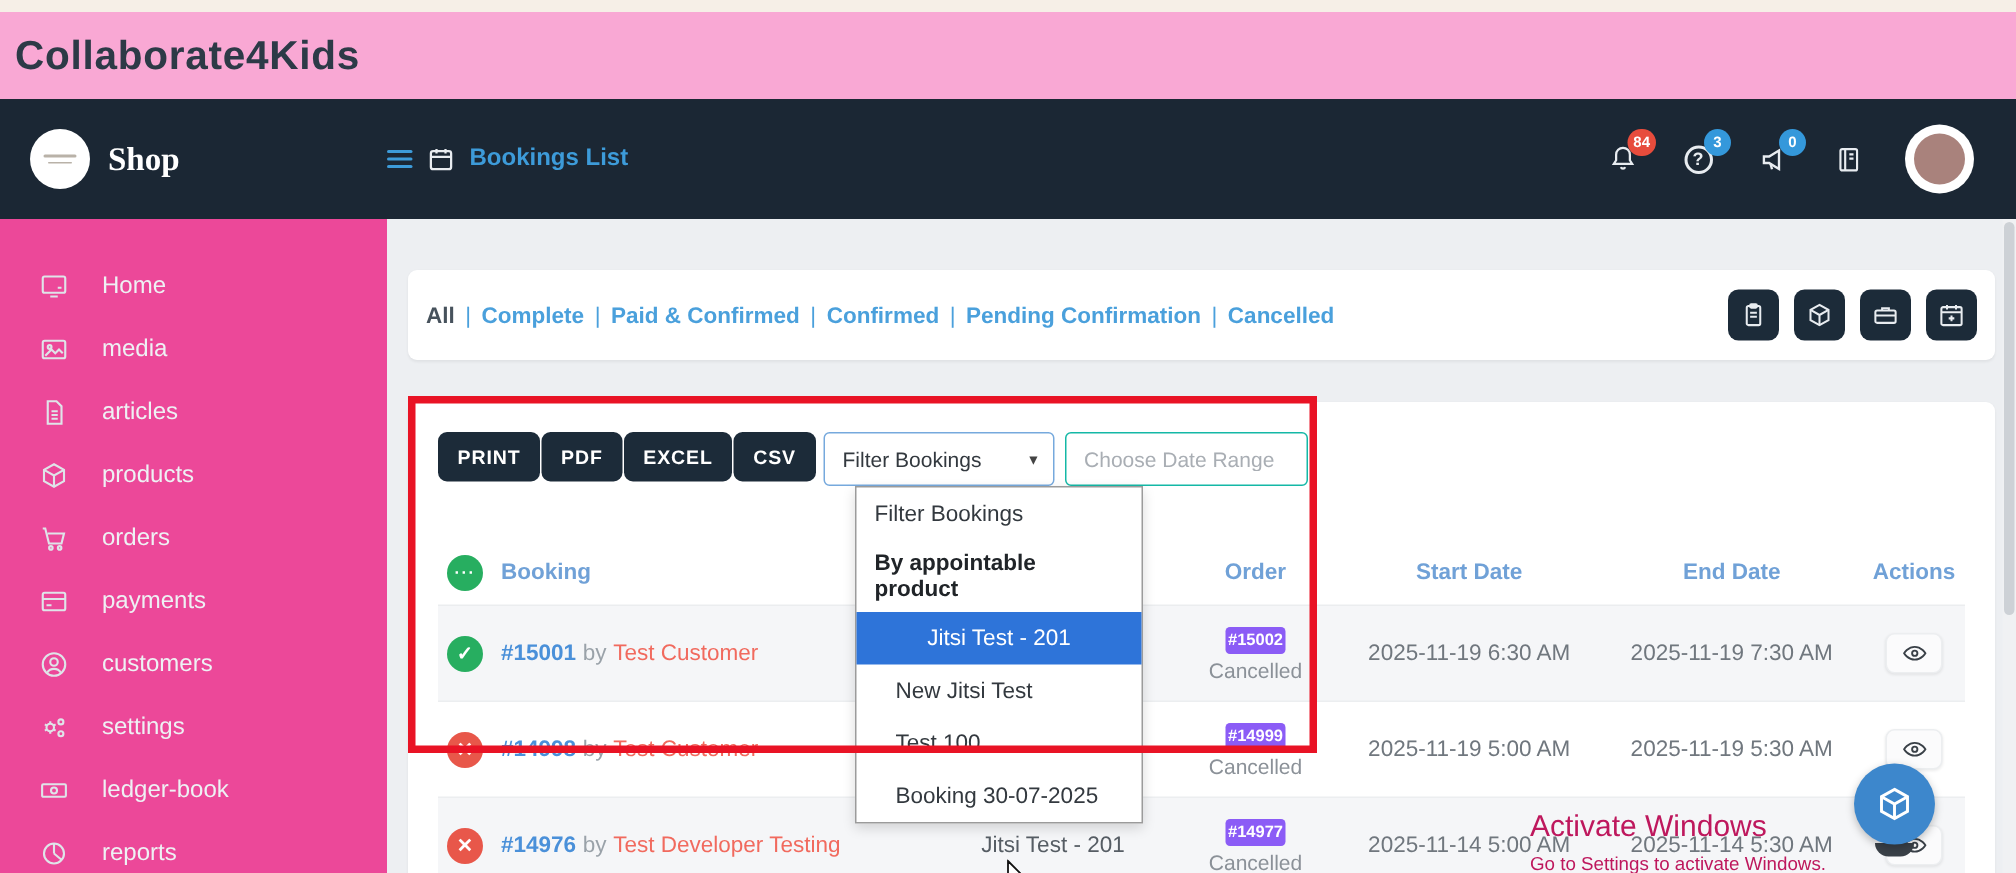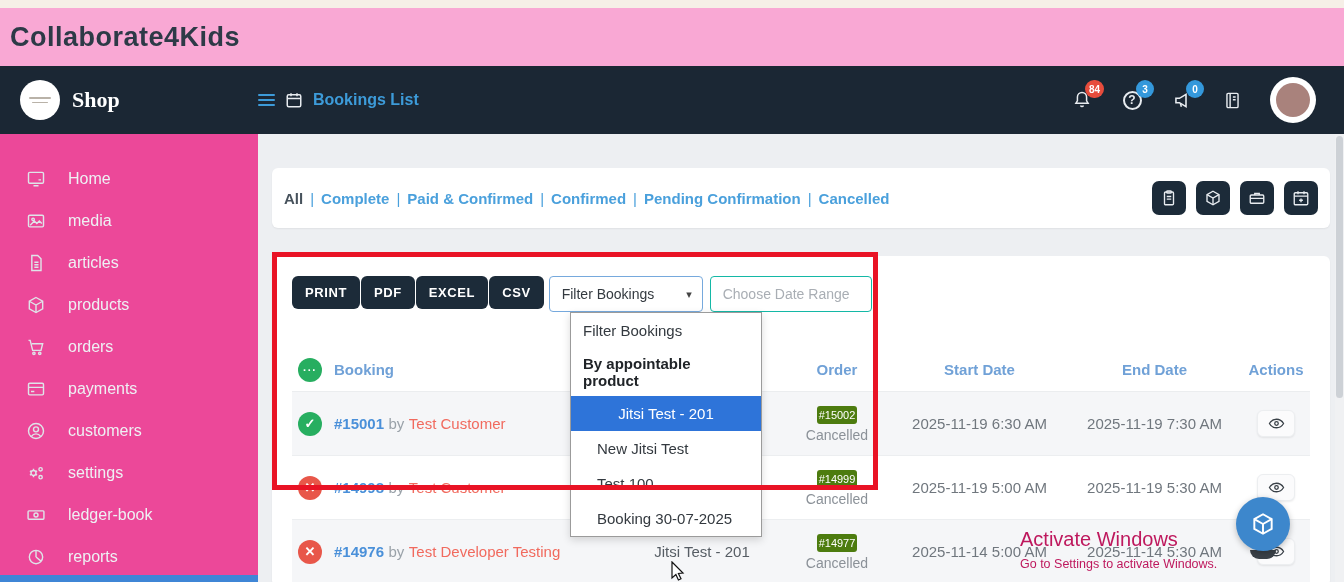--- a/index.html
+++ b/index.html
@@ -4,21 +4,21 @@
 <style>
   * { margin:0; padding:0; box-sizing:border-box; }
   html,body { width:1344px; height:582px; overflow:hidden; font-family:"Liberation Sans", sans-serif; background:#edeff2; }
 
   
   .top-strip { height:8px; background:#f6efe7; }
   .brand-bar { height:58px; background:#f9a8d4; display:flex; align-items:center; padding-left:10px; }
   .brand-title { font-size:27px; font-weight:800; color:#2d3a47; letter-spacing:.5px; }
 
   
-  .navbar { height:68px; background:#1b2734; display:flex; align-items:center; }
+  .navbar { height:80px; background:#1b2734; display:flex; align-items:center; }
   .nav-left { width:258px; display:flex; align-items:center; padding-left:20px; gap:12px; flex-shrink:0; }
   .logo-circle { width:40px; height:40px; border-radius:50%; background:#ffffff; position:relative; flex-shrink:0; }
   .logo-circle i { position:absolute; left:9px; top:17px; width:22px; height:2px; background:#b9b2a8; border-radius:2px; }
   .logo-circle i + i { top:22px; left:12px; width:16px; height:1px; }
   .shop-label { color:#ffffff; font-family:"Liberation Serif", serif; font-weight:700; font-size:22px; }
   .nav-crumb { display:flex; align-items:center; gap:10px; }
   .hamburger { display:inline-flex; flex-direction:column; gap:3px; cursor:pointer; }
   .hamburger i { width:17px; height:2px; background:#3d9bd9; border-radius:1px; }
   .crumb-text { color:#3d9bd9; font-size:16px; font-weight:600; }
   .nav-right { margin-left:auto; display:flex; align-items:center; gap:26px; padding-right:28px; }
@@ -73,21 +73,21 @@
   .tbl-row { height:64px; border-bottom:1px solid #eceef0; }
   .tbl-row.stripe { background:#f5f6f8; }
   .status-dot { width:24px; height:24px; border-radius:50%; display:flex; align-items:center; justify-content:center; color:#fff; font-size:13px; font-weight:700; flex-shrink:0; }
   .status-dot.ok { background:#27ae60; }
   .status-dot.bad { background:#e8574a; }
   .status-dot.header { background:#27ae60; font-size:11px; letter-spacing:1px; }
   .bk-id { color:#4a90d9; font-weight:700; font-size:15px; }
   .bk-by { color:#9aa2a9; font-size:15px; }
   .bk-name { color:#f16a5e; font-size:15px; }
   .product-txt { color:#565d64; font-size:15px; }
-  .order-badge { display:inline-block; background:#4d7c0f; color:#fff; font-size:11px; font-weight:400; border-radius:3px; padding:3px 2px; cursor:pointer; }
+  .order-badge { display:inline-block; background:#8b5cf6; color:#fff; font-size:11px; font-weight:700; border-radius:3px; padding:3px 2px; cursor:pointer; }
   .order-status { color:#8b9198; font-size:14px; margin-top:3px; }
   .date-txt { color:#70777e; font-size:15px; }
   .eye-btn { width:38px; height:27px; border-radius:6px; background:#fbfbfc; border:1px solid #eceef0; box-shadow:0 1px 2px rgba(0,0,0,.08); display:inline-flex; align-items:center; justify-content:center; cursor:pointer; }
   .eye-btn svg { width:17px; height:17px; stroke:#3a4148; }
 
   
   .dropdown { position:absolute; left:312px; top:178px; width:192px; background:#fff; border:1px solid #9b9b9b; box-shadow:0 3px 8px rgba(0,0,0,.15); z-index:20; font-size:15px; }
   .dd-item { padding:9px 12px; color:#33393f; cursor:pointer; }
   .dd-group { padding:7px 12px; color:#202428; font-weight:700; }
   .dd-opt { padding:9px 12px 9px 26px; color:#33393f; cursor:pointer; }

